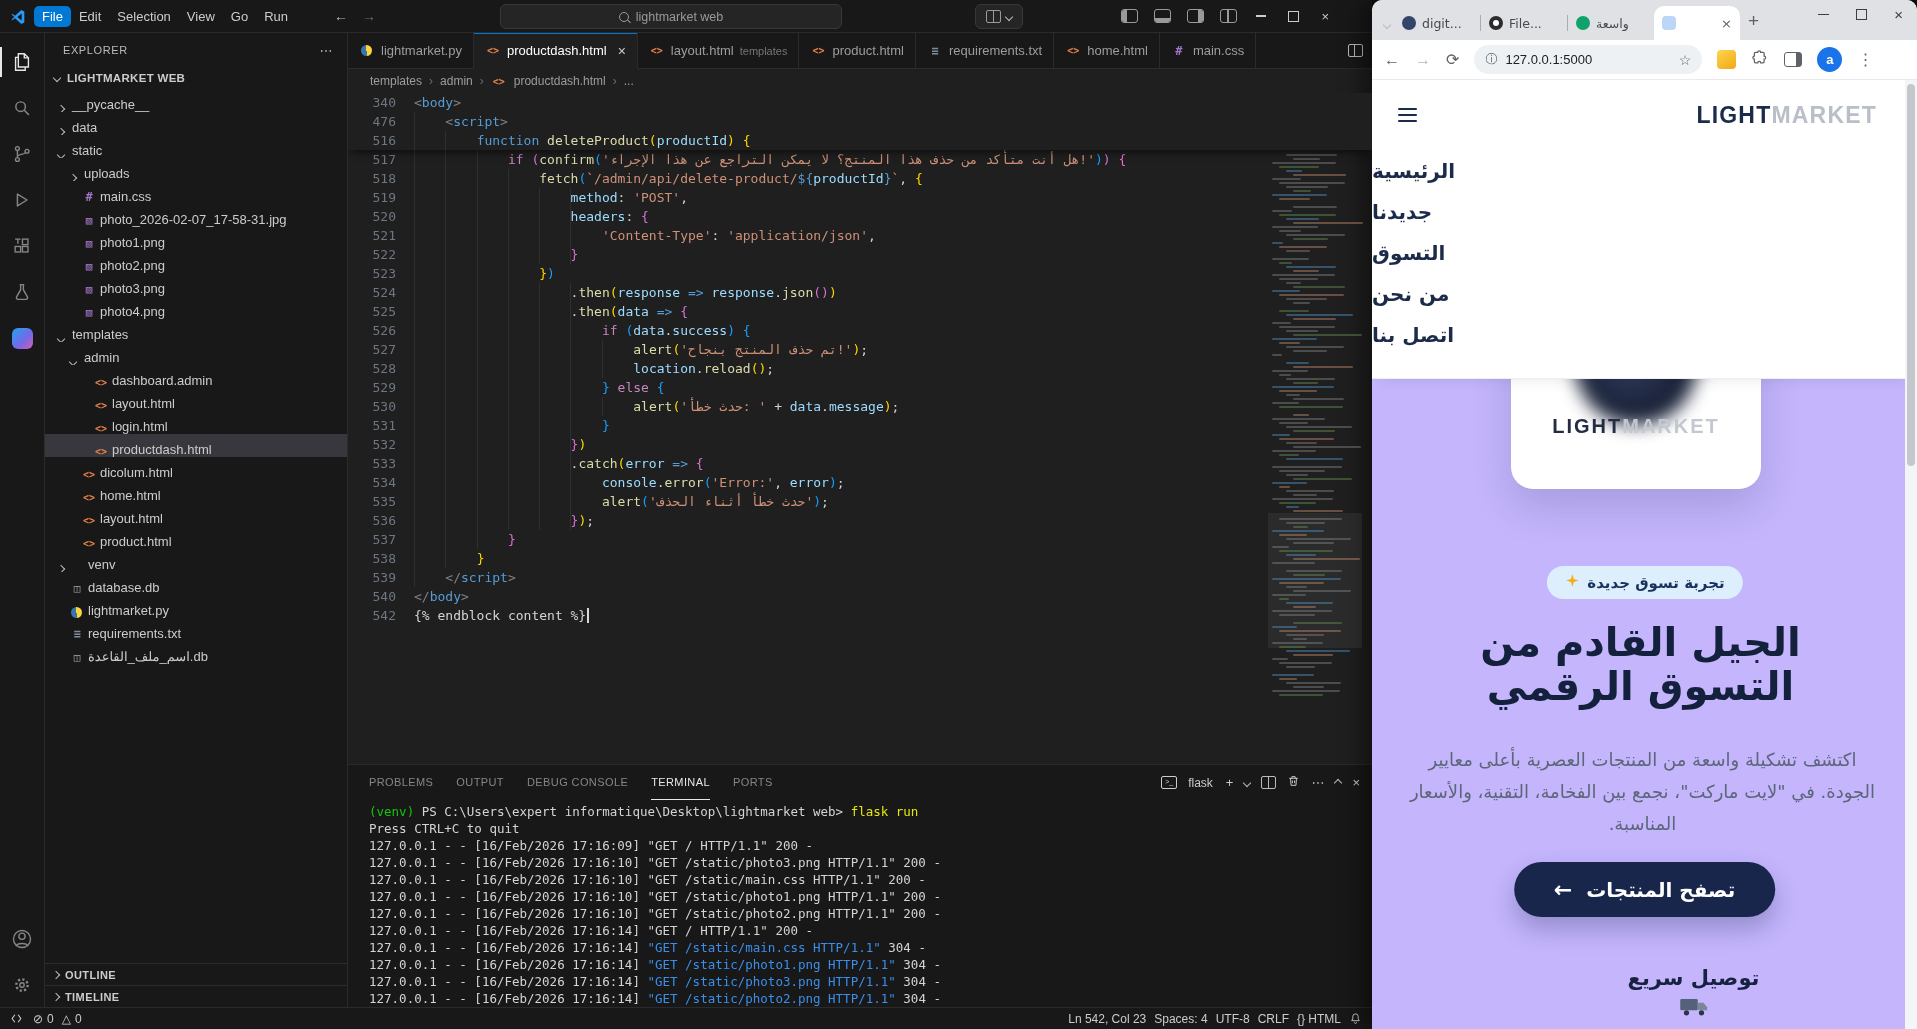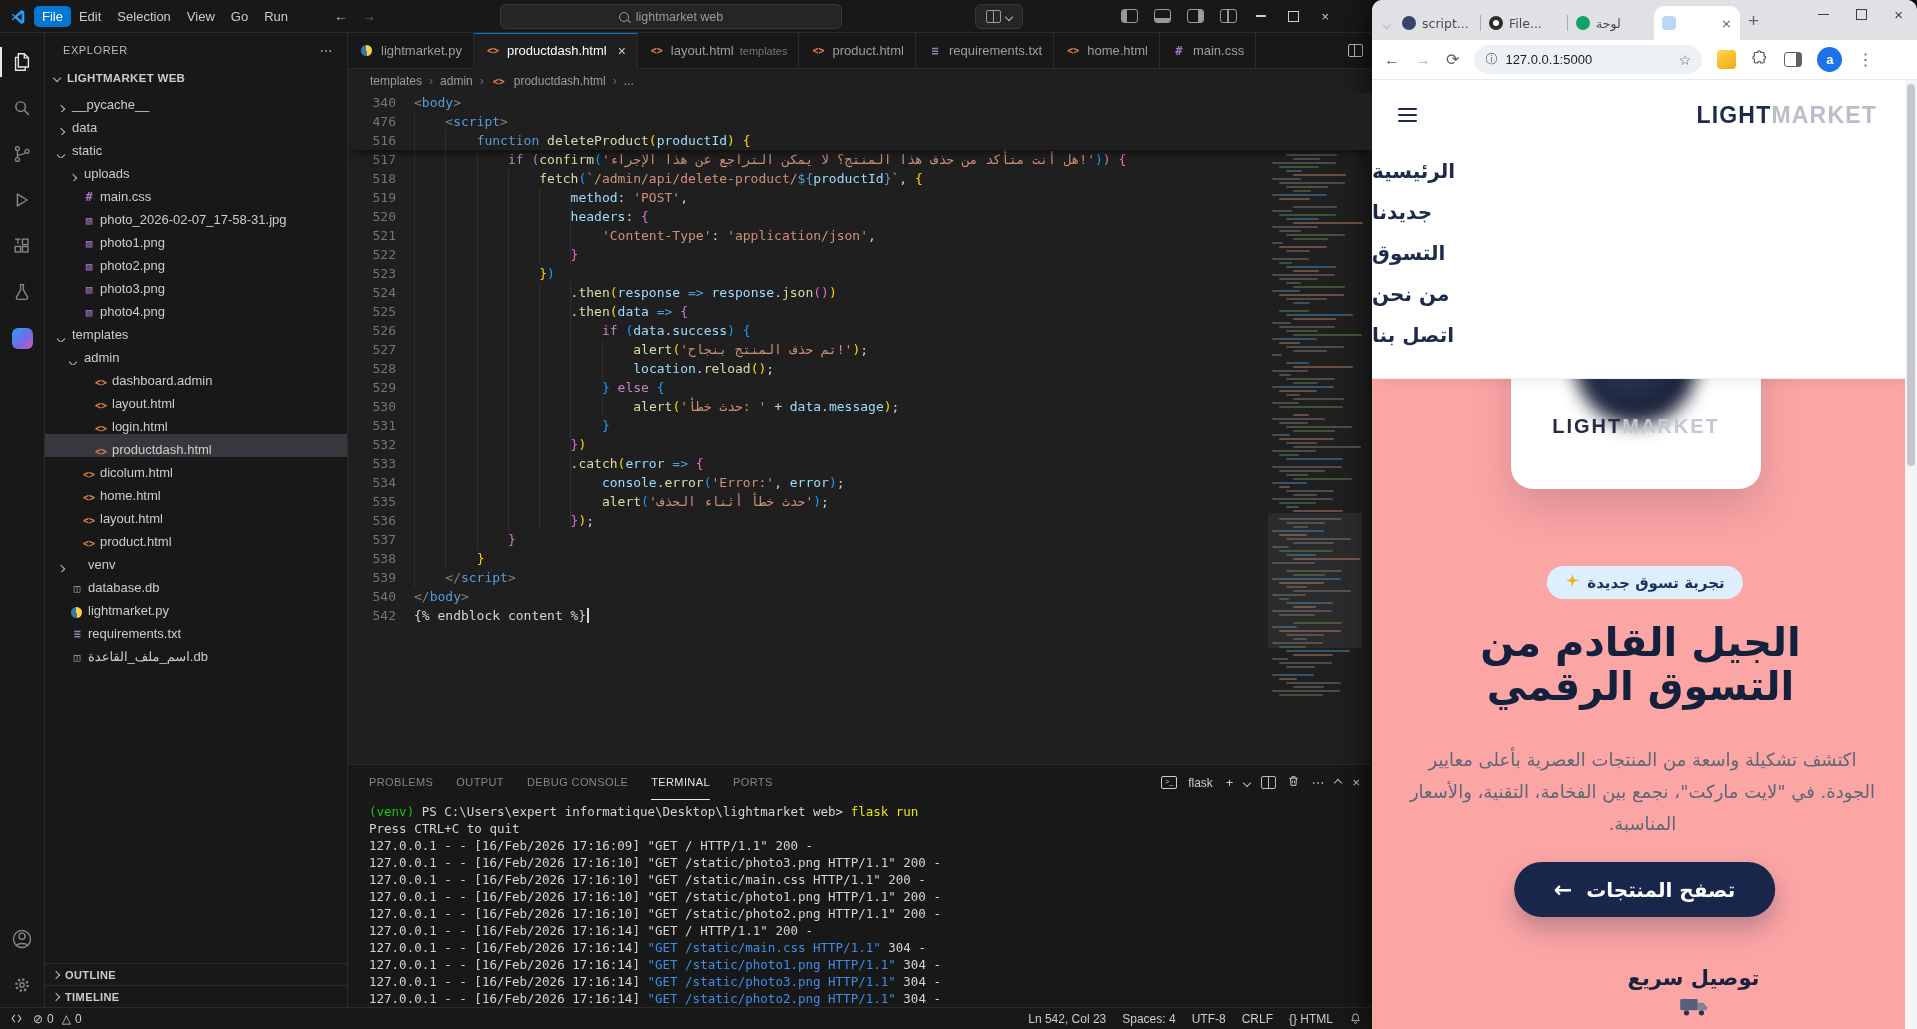--- a/index.html
+++ b/index.html
@@ -92,21 +92,21 @@
   .ptab.active{color:#e7e7e7;border-bottom-color:#e7e7e7;}
   .panel-actions{margin-left:auto;display:flex;align-items:center;gap:11px;color:#ccc;font-size:13px;}
   .termico{width:14px;height:11px;border:1.2px solid #ccc;border-radius:2px;font-size:7px;line-height:10px;text-align:center;display:block;color:#ccc;}
   .shell-label{font-size:12px;color:#ccc;margin-right:2px;}
   .term{flex:1;padding:3px 0 0 21px;font-family:"DejaVu Sans Mono","DejaVu Sans",monospace;font-size:12.5px;line-height:17px;color:#ccc;background:#181818;}
   .term-line{white-space:pre;height:17px;}
   .term-caret{display:inline-block;width:7px;height:13px;border:1px solid #ccc;vertical-align:middle;}
   
   .statusbar{position:absolute;left:0;right:0;bottom:0;height:22px;background:#181818;border-top:1px solid #2b2b2b;display:flex;align-items:center;font-size:12px;color:#ccc;padding:0 10px;gap:10px;box-sizing:border-box;}
   .sbitem{display:flex;align-items:center;gap:4px;}
-  .sb-right{margin-left:auto;display:flex;gap:16px;align-items:center;}
+  .sb-right{margin-left:auto;display:flex;gap:8px;align-items:center;}
   
   .chrome{position:absolute;left:1372px;top:0;width:545px;height:1029px;background:#fff;border-radius:10px 10px 0 0;box-shadow:-8px 0 24px rgba(0,0,0,.5);overflow:hidden;}
   .ch-tabstrip{height:40px;background:#dfe1e5;display:flex;align-items:flex-end;position:relative;border-radius:10px 10px 0 0;}
   .ch-tabsearch{margin:0 4px 12px 12px;}
   .ch-tab{width:86px;height:34px;display:flex;align-items:center;box-sizing:border-box;padding:0 8px;gap:6px;font-size:12.5px;color:#474b50;border-radius:10px 10px 0 0;font-family:"DejaVu Sans","Liberation Sans",sans-serif;overflow:hidden;}
   .ch-tab.active{background:#fff;}
   .ch-tab .tlabel{white-space:nowrap;overflow:hidden;flex:1;}
   .ch-tab .tclose{color:#5f6368;font-size:13px;}
   .tab-sep{width:1px;height:16px;background:#aaaeb4;margin-bottom:9px;}
   .fav{width:14px;height:14px;border-radius:50%;flex:0 0 14px;box-sizing:border-box;}
@@ -123,21 +123,21 @@
   .nav-ico{color:#5f6368;font-size:16px;}
   .nav-ico.dis{color:#b6b9bd;}
   .addr{height:29px;background:#eef1f4;border-radius:15px;flex:0 0 228px;display:flex;align-items:center;padding:0 11px;gap:8px;color:#202124;font-size:13px;box-sizing:border-box;}
   .addr .star{margin-left:auto;color:#5f6368;font-size:14px;}
   .addr .info{color:#5f6368;font-size:12px;}
   .ext-yellow{width:19px;height:19px;border-radius:4px;background:linear-gradient(145deg,#ffd54d,#f0a816);}
   .avatar{width:25px;height:25px;border-radius:50%;background:#1a73e8;color:#fff;font-size:13px;font-weight:700;display:flex;align-items:center;justify-content:center;}
   .sidepanel-ic{width:16px;height:13px;border:1.4px solid #5f6368;border-radius:3px;position:relative;display:block;}
   .sidepanel-ic::after{content:'';position:absolute;right:0;top:0;bottom:0;width:5px;background:#5f6368;}
   
-  .ch-page{position:relative;height:949px;background:#fca5a5;}
+  .ch-page{position:relative;height:949px;background:#c4b5fd;}
   .arab{font-family:"DejaVu Sans","Liberation Sans",sans-serif;direction:rtl;}
   .pg-header{position:absolute;top:0;left:0;right:0;height:70px;background:#fff;z-index:4;}
   .burger{position:absolute;left:26px;top:28px;width:19px;}
   .burger i{display:block;height:2.2px;background:#1b2b4b;margin-bottom:3.6px;border-radius:2px;}
   .brand{position:absolute;right:40px;top:22px;font-size:23px;font-weight:800;letter-spacing:1.2px;}
   .brand .b1{color:#1b2b4b;} .brand .b2{color:#b9bec9;}
   .pg-menu{position:absolute;top:70px;left:0;right:0;height:228px;background:#fff;z-index:3;border-bottom:1px solid #edeff2;box-shadow:0 10px 14px -10px rgba(0,0,0,.10);}
   .mi{height:41px;display:flex;align-items:center;justify-content:flex-end;padding-right:42px;font-size:20px;font-weight:700;color:#1c2b4a;}
   .pg-card{position:absolute;top:189px;left:139px;width:250px;height:220px;background:#fff;border-radius:22px;box-shadow:0 18px 40px rgba(21,30,54,.16);z-index:1;overflow:hidden;}
   .pg-blob{position:absolute;top:34px;left:64px;width:122px;height:122px;border-radius:50%;background:radial-gradient(circle at 45% 40%,#39466a 0%,#1a2238 60%,#10172a 100%);filter:blur(9px);}
@@ -736,31 +736,31 @@
         </div>
     </div>
   </div>
 
   <div class="chrome">
     <div class="ch-tabstrip">
       <span class="ch-tabsearch cv d"></span>
       <div id="ch-tabs" style="display:flex;align-items:flex-end;">
           <div class="ch-tab">
             <span class="fav fav-globe-dark"></span>
-            <span class="tlabel">script...</span>
+            <span class="tlabel">digit...</span>
           </div>
           <span class="tab-sep"></span>
           <div class="ch-tab">
             <span class="fav fav-record"></span>
             <span class="tlabel">File...</span>
           </div>
           <span class="tab-sep"></span>
           <div class="ch-tab">
             <span class="fav fav-green-app"></span>
-            <span class="tlabel">لوحة</span>
+            <span class="tlabel">واسعة</span>
           </div>
           <div class="ch-tab active">
             <span class="fav fav-site"></span>
             <span class="tlabel"></span>
             <span class="tclose">×</span>
           </div>
         </div>
       <span class="ch-newtab">+</span>
       <div class="ch-winbtns">
         <span>

